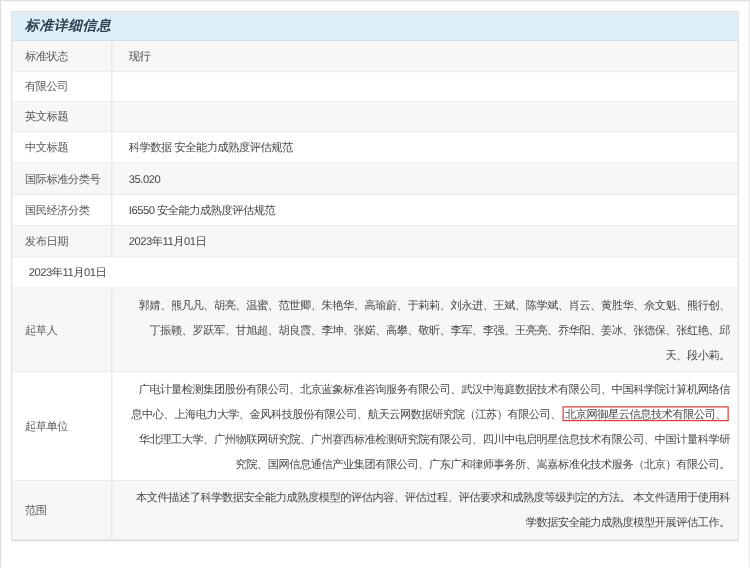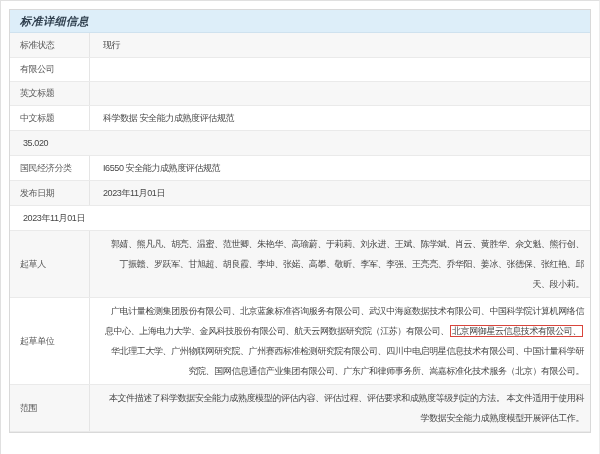--- a/index.html
+++ b/index.html
@@ -46,20 +46,21 @@
       <div class="cell label">英文标题</div>
       <div class="cell value"></div>
     </div>
 
     <div class="row simple">
       <div class="cell label">中文标题</div>
       <div class="cell value">科学数据 安全能力成熟度评估规范</div>
     </div>
 
     <div class="row simple">
+      <div class="cell label">国际标准分类号</div>
       <div class="cell value">35.020</div>
     </div>
 
 
     <div class="row simple">
       <div class="cell label">国民经济分类</div>
       <div class="cell value">I6550 安全能力成熟度评估规范</div>
     </div>
 
     <div class="row simple">

